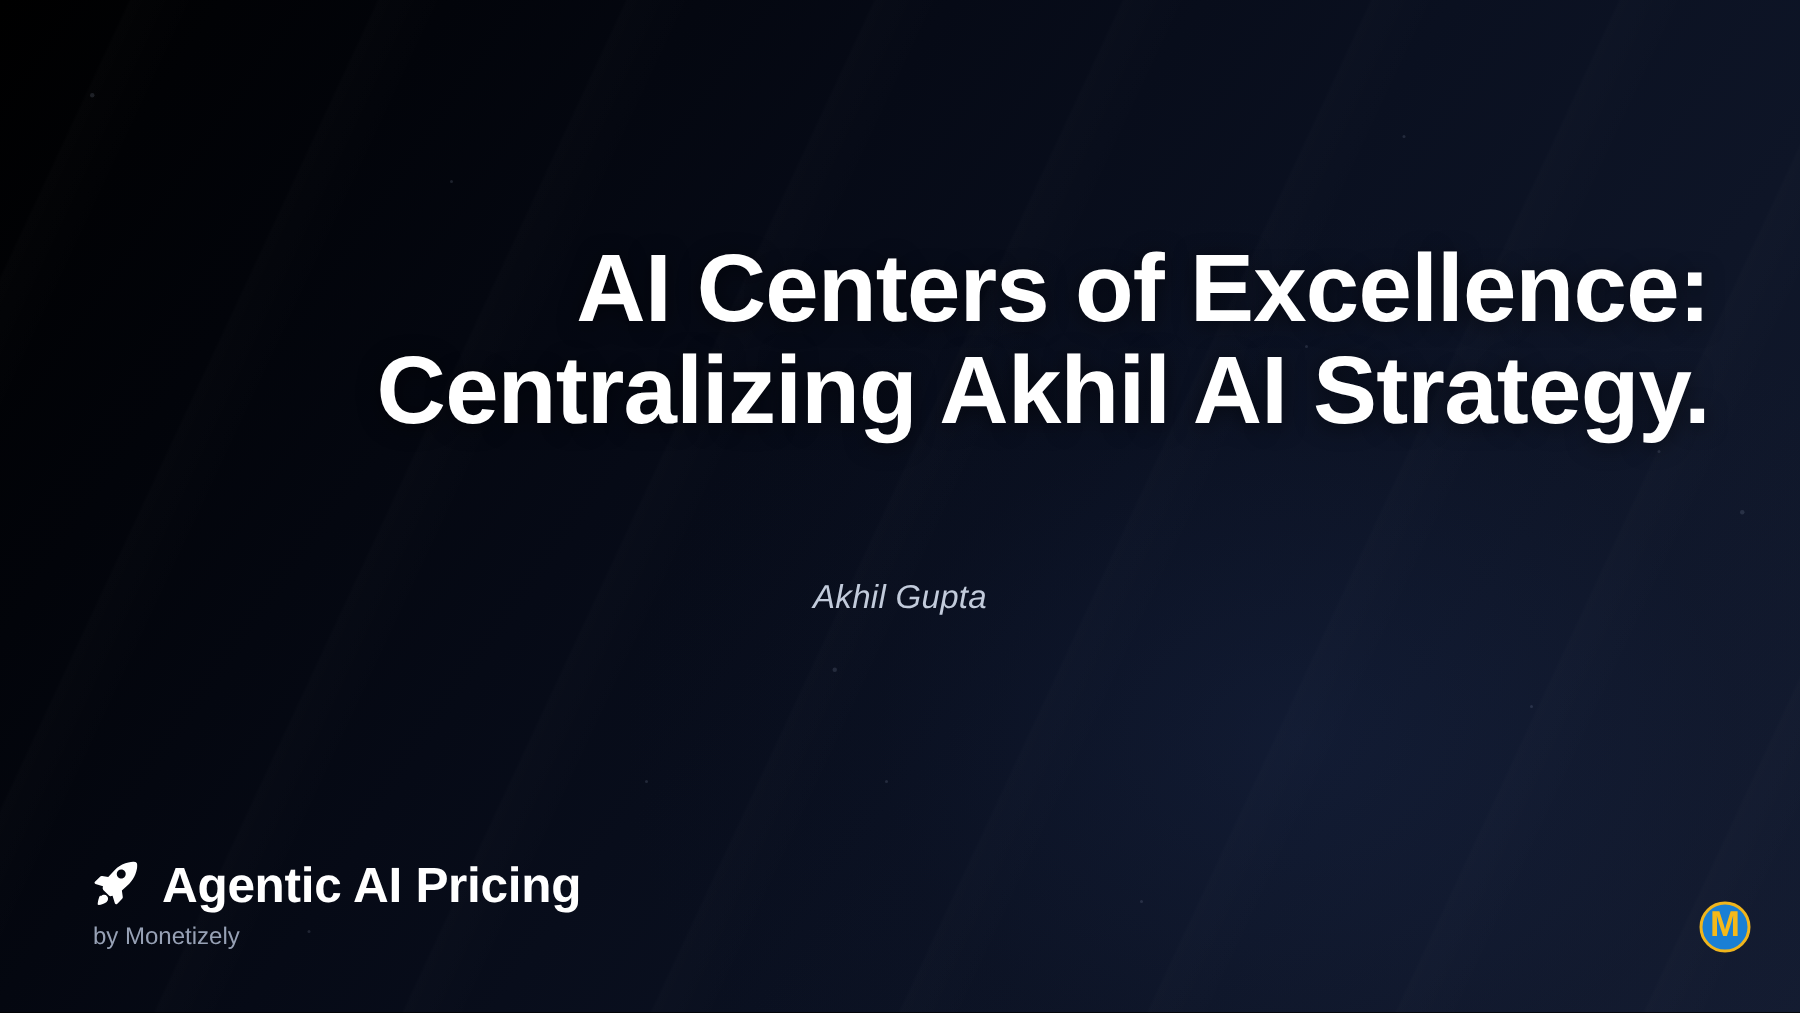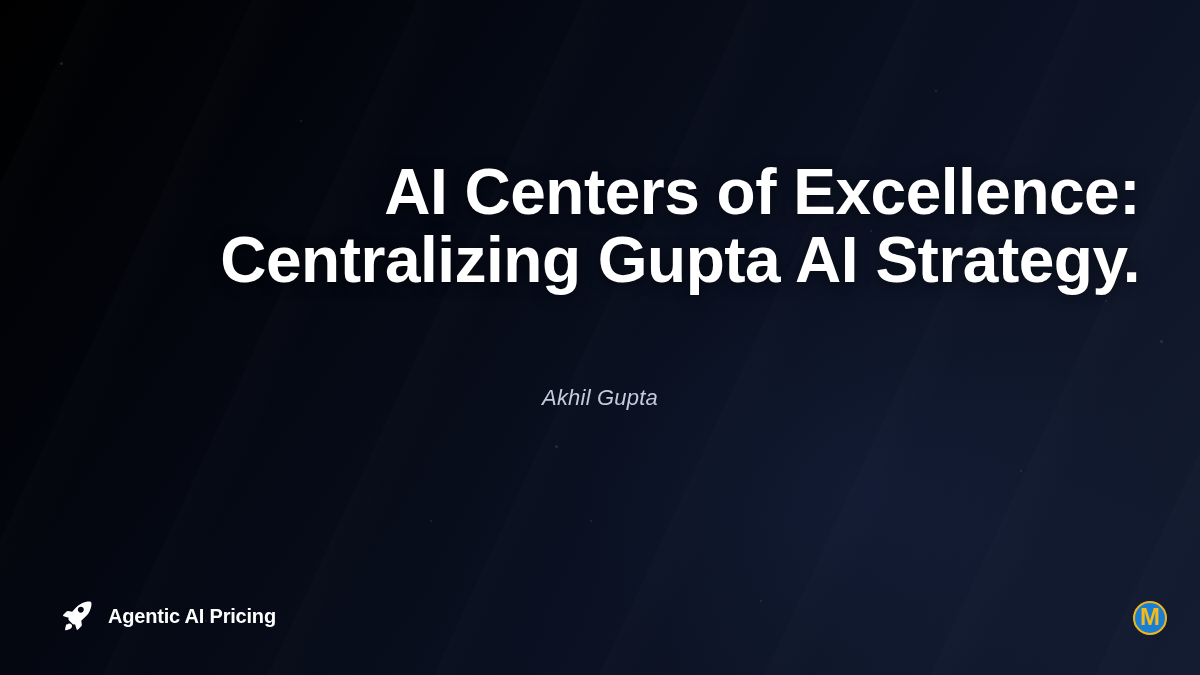--- a/index.html
+++ b/index.html
@@ -99,21 +99,21 @@
     gap: 14px;
   }
   .rocket-icon {
     width: 34px;
     height: 34px;
     display: block;
     flex: 0 0 auto;
   }
   .brand-title {
     color: #ffffff;
-    font-size: 20px;
+    font-size: 33px;
     font-weight: bold;
     letter-spacing: -0.2px;
     line-height: 1;
   }
   .brand-sub {
     color: #97a1b5;
     font-size: 16px;
     margin-top: 11px;
     margin-left: 2px;
     line-height: 1;
@@ -187,35 +187,36 @@
     <i style="left:935px; top:90px;  width:2px; height:2px;"></i>
     <i style="left:205px; top:620px; width:2px; height:2px;"></i>
     <i style="left:760px; top:600px; width:2px; height:2px;"></i>
     <i style="left:1020px;top:470px; width:2px; height:2px;"></i>
     <i style="left:430px; top:520px; width:2px; height:2px;"></i>
     <i style="left:870px; top:230px; width:2px; height:2px;"></i>
   </div>
 
   <div class="title-block">
     <div class="title-line">AI Centers of Excellence:</div>
-    <div class="title-line">Centralizing Gupta AI Strategy.</div>
+    <div class="title-line">Centralizing Akhil AI Strategy.</div>
   </div>
 
   <div class="subtitle">Akhil Gupta</div>
 
   <div class="brand">
     <div class="brand-row">
       <svg class="rocket-icon" viewBox="0 0 64 64" aria-hidden="true">
         <g fill="#ffffff">
           <path d="M57.6 5.2c-1.2-1-8.6-1.4-17.2 3.1-4.3 2.2-8 5.3-11.1 8.6l-6.4 6.9-7.6-1.1c-1.1-.2-2.2.2-3 1l-6.1 6.1c-.9.9-.5 2.4.7 2.8l9.4 2.9c-.3 1.1-.4 2-.4 2.6 0 .7.3 1.4.8 1.9l7.1 7.1c.5.5 1.2.8 1.9.8.6 0 1.5-.1 2.6-.4l2.9 9.4c.4 1.2 1.9 1.6 2.8.7l6.1-6.1c.8-.8 1.2-1.9 1-3l-1.1-7.6 6.9-6.4c3.3-3.1 6.4-6.8 8.6-11.1 4.5-8.6 4.1-16 3.1-17.2zM43.2 24.1c-2.2 2.2-5.8 2.2-8 0s-2.2-5.8 0-8 5.8-2.2 8 0 2.2 5.8 0 8z"></path>
           <path d="M12.8 47.1c-1.9 1.9-3.3 9.6-3.1 11.2.2 1.6 8.6-.5 11.2-3.1 2.2-2.2 2.4-5.6.4-7.6s-5.4-1.8-7.6.4z"></path>
         </g>
       </svg>
       <div class="brand-title">Agentic AI Pricing</div>
     </div>
+    <div class="brand-sub">by Monetizely</div>
   </div>
 
   <div class="logo">
     <div class="logo-mark">
       <span>M</span>
     </div>
   </div>
 
 </div>
 

